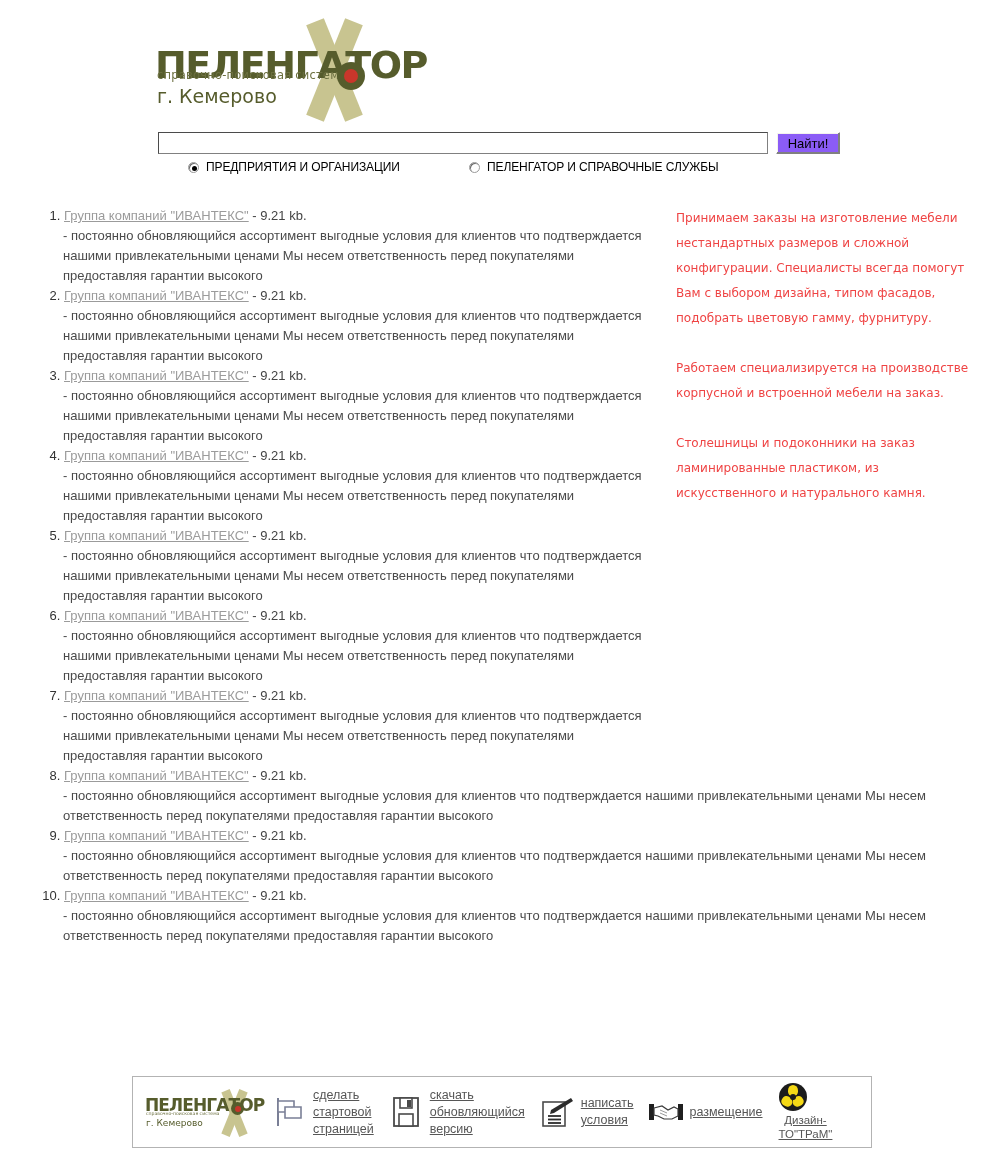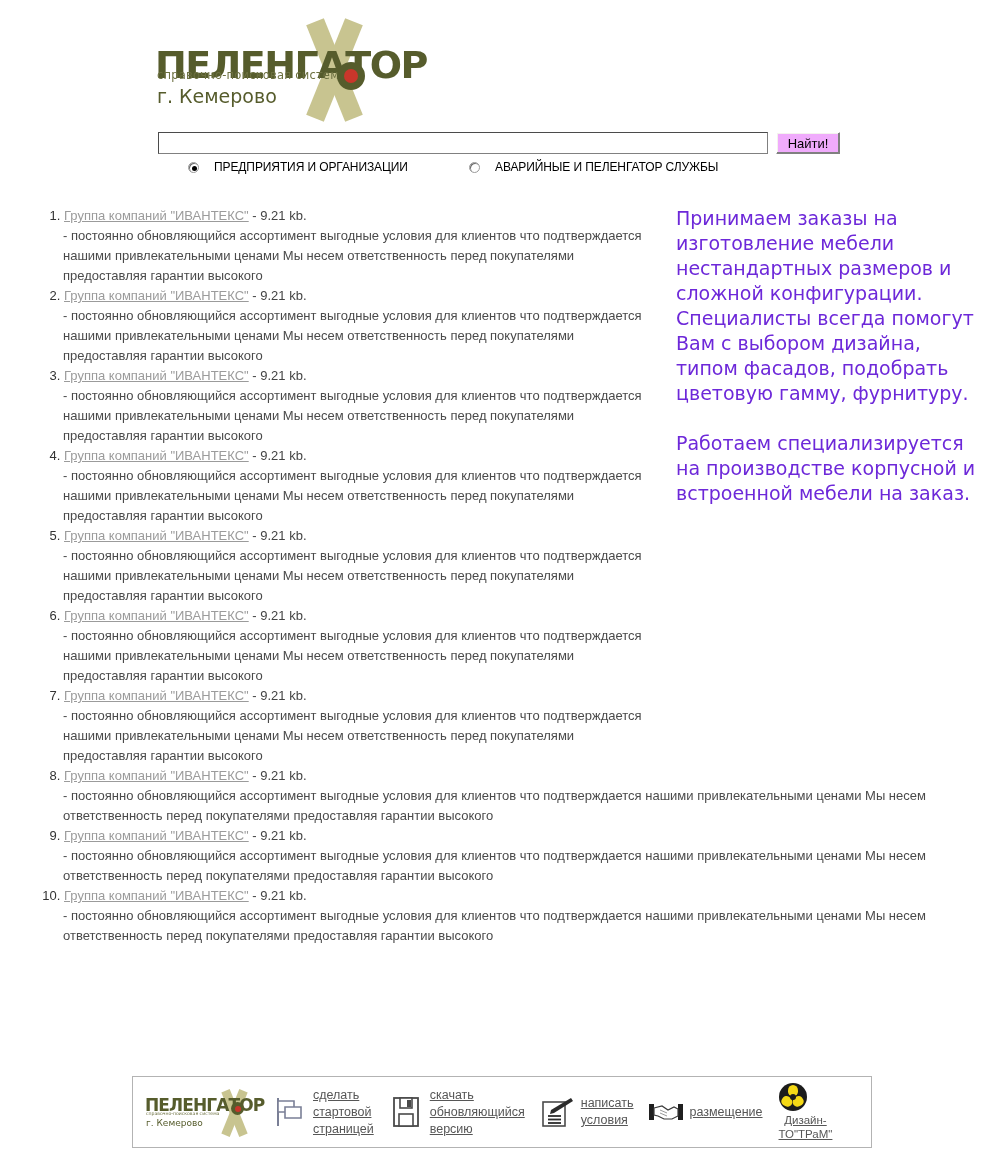--- a/index.html
+++ b/index.html
@@ -77,38 +77,38 @@
     border: 1px solid #808080;
     border-top-color: #4b4b4b; border-left-color: #4b4b4b;
     background: #ffffff;
     font-family: "Liberation Sans", sans-serif;
     font-size: 13px; padding: 0 4px;
     outline: none;
   }
   .search-btn {
     position: absolute; left: 618px; top: 0;
     min-width: 64px; height: 22px;
-    background: #f0abfc;
+    background: #8b5cf6;
     border: 1px solid;
     border-color: #ffffff #808080 #808080 #ffffff;
     box-shadow: inset -1px -1px 0 #808080, inset 1px 1px 0 #f4f2ee;
     font-family: "Liberation Sans", sans-serif;
     font-size: 13px; color: #000;
     cursor: pointer; padding: 0 8px;
   }
   .radio-row {
     position: absolute; left: 0; top: 160px; width: 1004px;
     height: 18px;
   }
   .radio-item {
     position: absolute; top: 0;
     font-family: "Liberation Sans", sans-serif;
     font-size: 12px; color: #000;
     white-space: nowrap;
-    display: flex; align-items: center; gap: 15px;
+    display: flex; align-items: center; gap: 7px;
     letter-spacing: -0.1px;
   }
   .radio-item.r1 { left: 188px; }
   .radio-item.r2 { left: 469px; }
   .radio-dot {
     width: 11px; height: 11px; border-radius: 50%;
     border: 1px solid #9a9a9a;
     background: #fff;
     position: relative; flex: 0 0 auto;
     box-shadow: inset 1px 1px 0 #6e6e6e;
@@ -145,23 +145,23 @@
     margin-left: -1px;
   }
   .results li.narrow .res-desc { width: 580px; }
   .results li.wide   .res-desc { width: 945px; }
 
   
   .ad {
     position: absolute; left: 676px; top: 206px;
     width: 300px;
     font-family: "DejaVu Sans", sans-serif;
-    font-size: 19px;
+    font-size: 12px;
     line-height: 25px;
-    color: #6d28d9;
+    color: #ef4444;
   }
   .ad p { margin: 0 0 25px 0; }
   .ad p:last-child { margin-bottom: 0; }
 
   
   .footer {
     position: absolute; left: 132px; top: 1076px;
     width: 740px; height: 72px;
     border: 1px solid #b3b3b3;
     background: #ffffff;
@@ -268,21 +268,21 @@
     <button class="search-btn">Найти!</button>
   </div>
 
   <div class="radio-row">
     <label class="radio-item r1">
       <span class="radio-dot checked"></span>
       <span>ПРЕДПРИЯТИЯ И ОРГАНИЗАЦИИ</span>
     </label>
     <label class="radio-item r2">
       <span class="radio-dot"></span>
-      <span>АВАРИЙНЫЕ И ПЕЛЕНГАТОР СЛУЖБЫ</span>
+      <span>ПЕЛЕНГАТОР И СПРАВОЧНЫЕ СЛУЖБЫ</span>
     </label>
   </div>
 
   <ol class="results" id="results-list">
       <li class="narrow">
         <div class="res-title"><a class="res-link">Группа компаний "ИВАНТЕКС"</a><span class="res-size"> - 9.21 kb.</span></div>
         <div class="res-desc">- постоянно обновляющийся ассортимент выгодные условия для клиентов что подтверждается нашими привлекательными ценами Мы несем ответственность перед покупателями предоставляя гарантии высокого</div>
       </li>
       <li class="narrow">
         <div class="res-title"><a class="res-link">Группа компаний "ИВАНТЕКС"</a><span class="res-size"> - 9.21 kb.</span></div>
@@ -318,20 +318,21 @@
       </li>
       <li class="wide">
         <div class="res-title"><a class="res-link">Группа компаний "ИВАНТЕКС"</a><span class="res-size"> - 9.21 kb.</span></div>
         <div class="res-desc">- постоянно обновляющийся ассортимент выгодные условия для клиентов что подтверждается нашими привлекательными ценами Мы несем ответственность перед покупателями предоставляя гарантии высокого</div>
       </li>
     </ol>
 
   <div class="ad">
     <p>Принимаем заказы на изготовление мебели нестандартных размеров и сложной конфигурации. Специалисты всегда помогут Вам с выбором дизайна, типом фасадов, подобрать цветовую гамму, фурнитуру.</p>
     <p>Работаем специализируется на производстве корпусной и встроенной мебели на заказ.</p>
+    <p>Столешницы и подоконники на заказ ламинированные пластиком, из искусственного и натурального камня.</p>
   </div>
 
   <div class="footer">
 
     <div class="f-logo">
       <div class="fl-x">
         <div class="bar b1"></div>
           <div class="bar b2"></div>
       </div>
       <div class="fl-main">ПЕЛЕНГАТОР</div>

